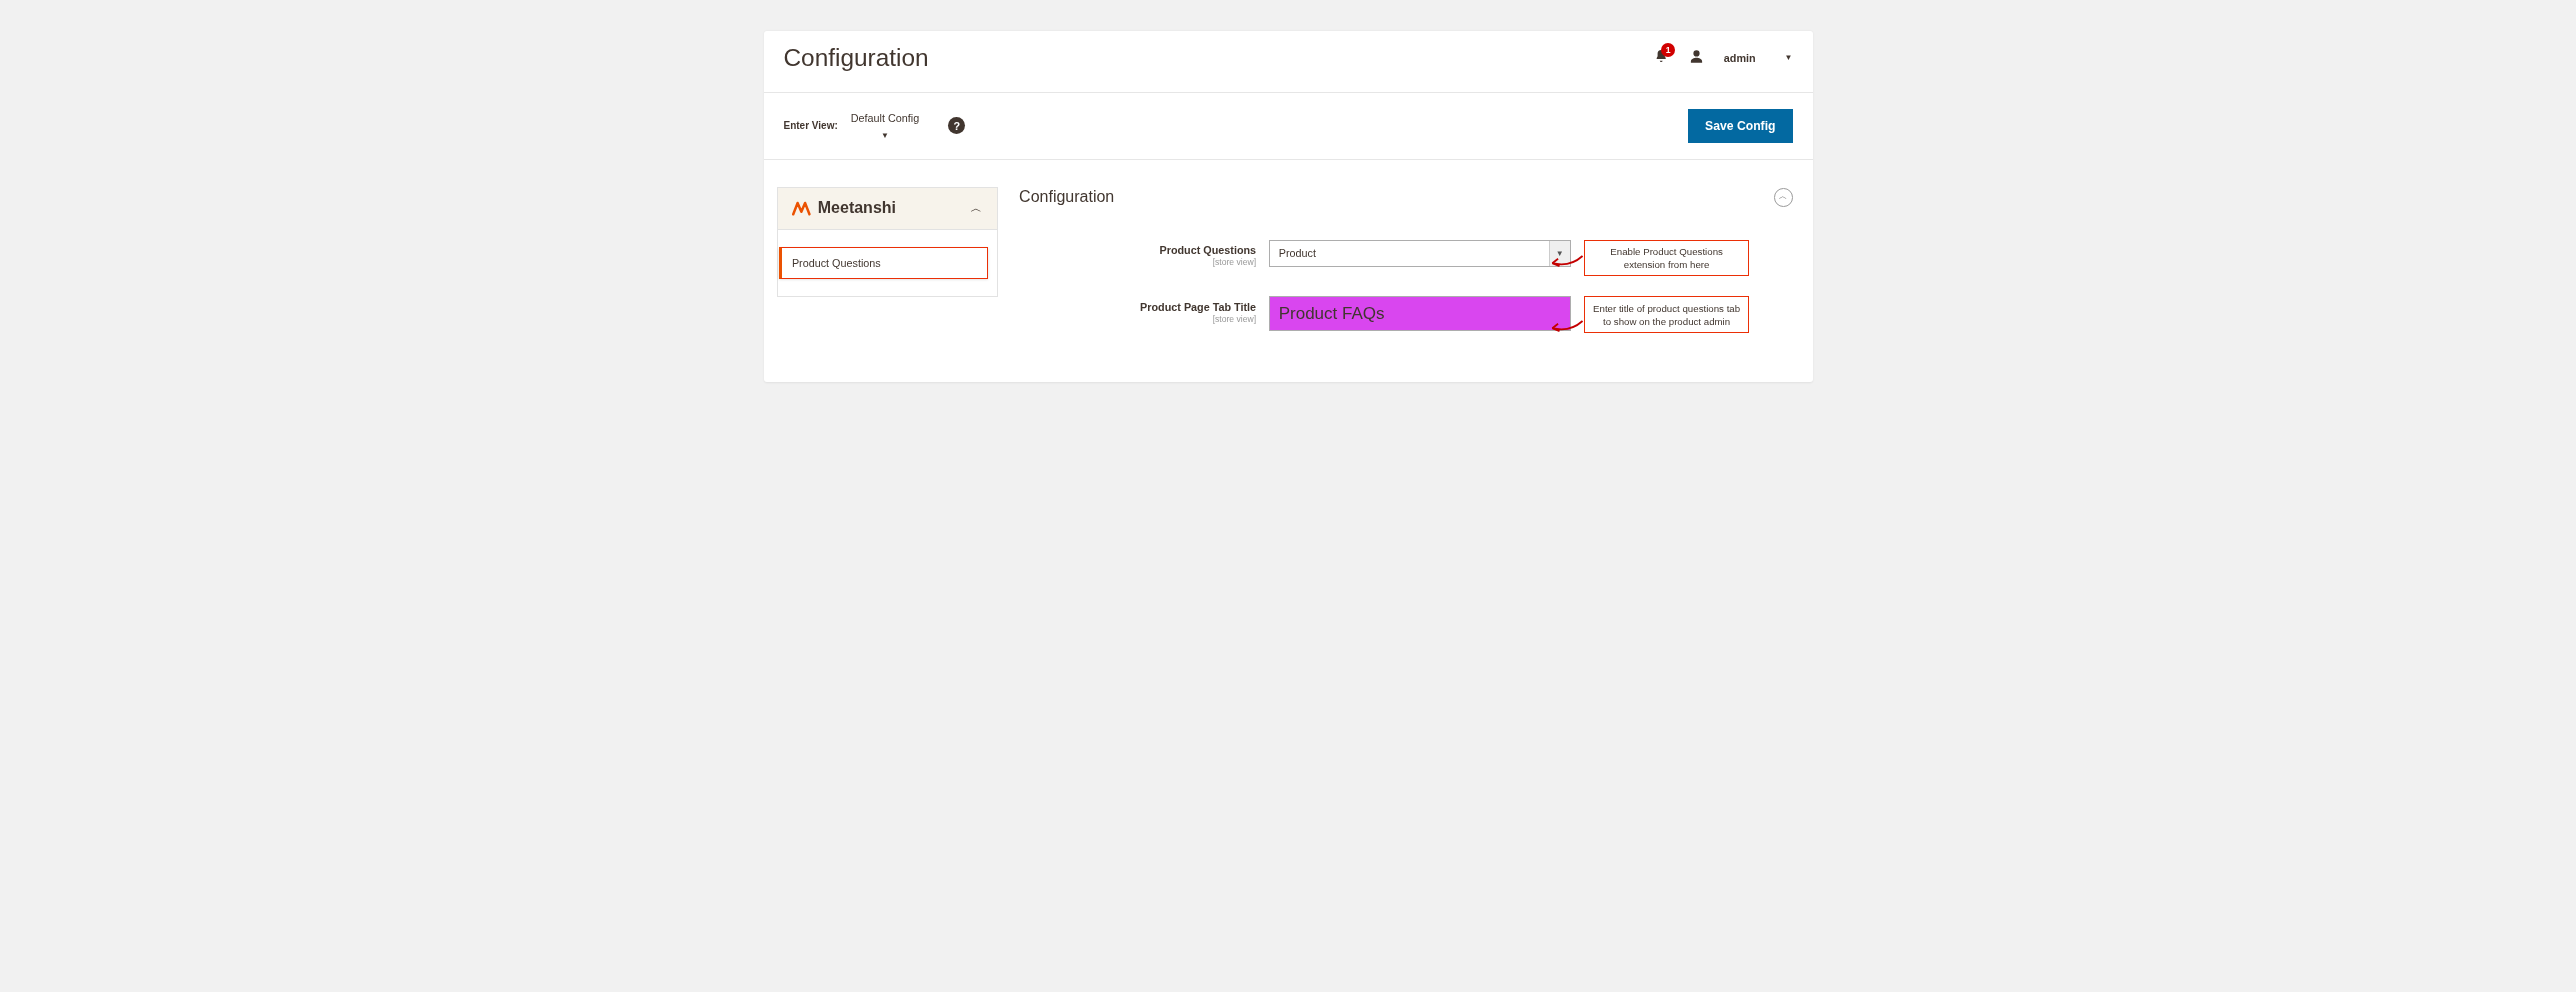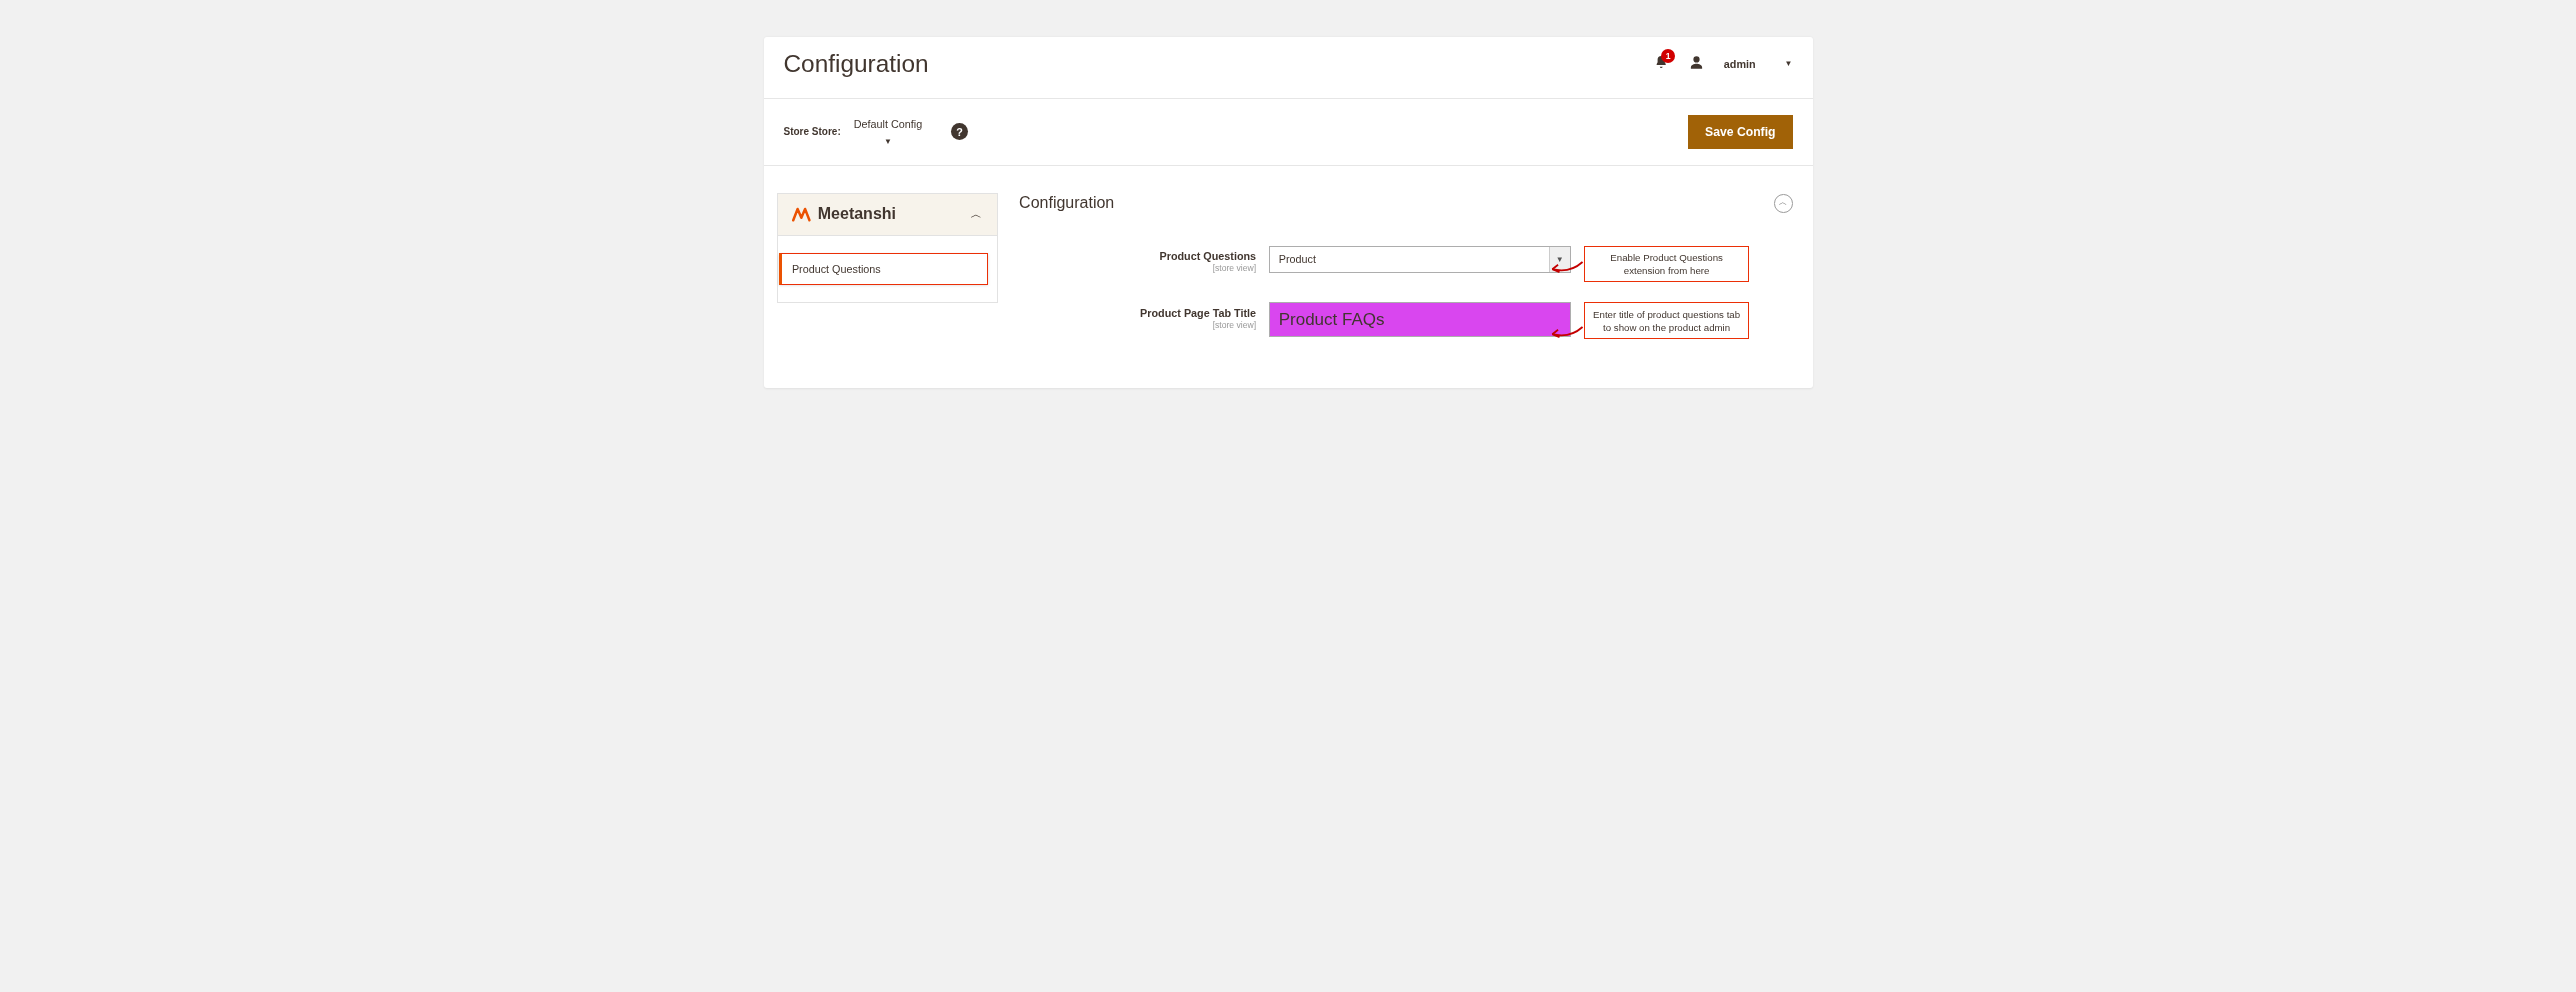--- a/index.html
+++ b/index.html
@@ -7,21 +7,21 @@
     font-family: 'Helvetica Neue', Helvetica, Arial, sans-serif;
     background: #f1f1f1;
     color: #333;
     padding: 21.6px;
   }
   .panel {
     background: #fff;
     border-radius: 2.9px;
     box-shadow: 0 0.7px 2.2px rgba(0,0,0,0.07);
     max-width: 1049px;
-    margin: 15px auto;
+    margin: 9px auto;
     overflow: hidden;
   }
   .header {
     display: flex;
     align-items: center;
     justify-content: space-between;
     padding: 13px 20px 20px 20px;
   }
   .header h1 {
     font-size: 24.4px;
@@ -107,21 +107,21 @@
     color: #fff;
     display: flex;
     align-items: center;
     justify-content: center;
     font-size: 10.8px;
     font-weight: 700;
     cursor: pointer;
     margin-left: 16px;
   }
   .save-btn {
-    background: #a16207;
+    background: #0369a1;
     color: #fff;
     border: none;
     padding: 10px 17px;
     font-size: 12.2px;
     font-weight: 600;
     cursor: pointer;
   }
 
   .content {
     display: flex;
@@ -304,21 +304,21 @@
       </span>
       <div class="admin-drop">
         <span>admin</span>
         <span class="caret">▼</span>
       </div>
     </div>
   </div>
 
   <div class="toolbar">
     <div class="toolbar-left">
-      <span class="store-view-label">Store Store:</span>
+      <span class="store-view-label">Enter View:</span>
       <div class="store-view-select">
         <span>Default Config</span>
         <span class="caret">▼</span>
       </div>
       <div class="help-circle">?</div>
     </div>
     <button class="save-btn">Save Config</button>
   </div>
 
   <div class="content">

